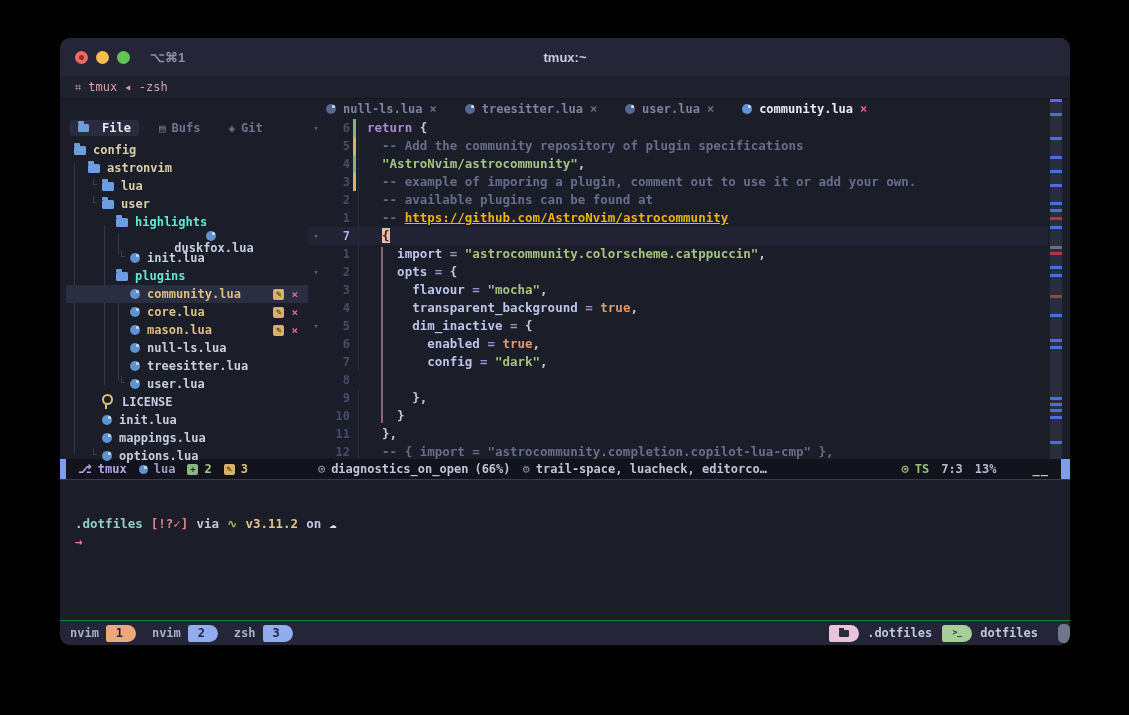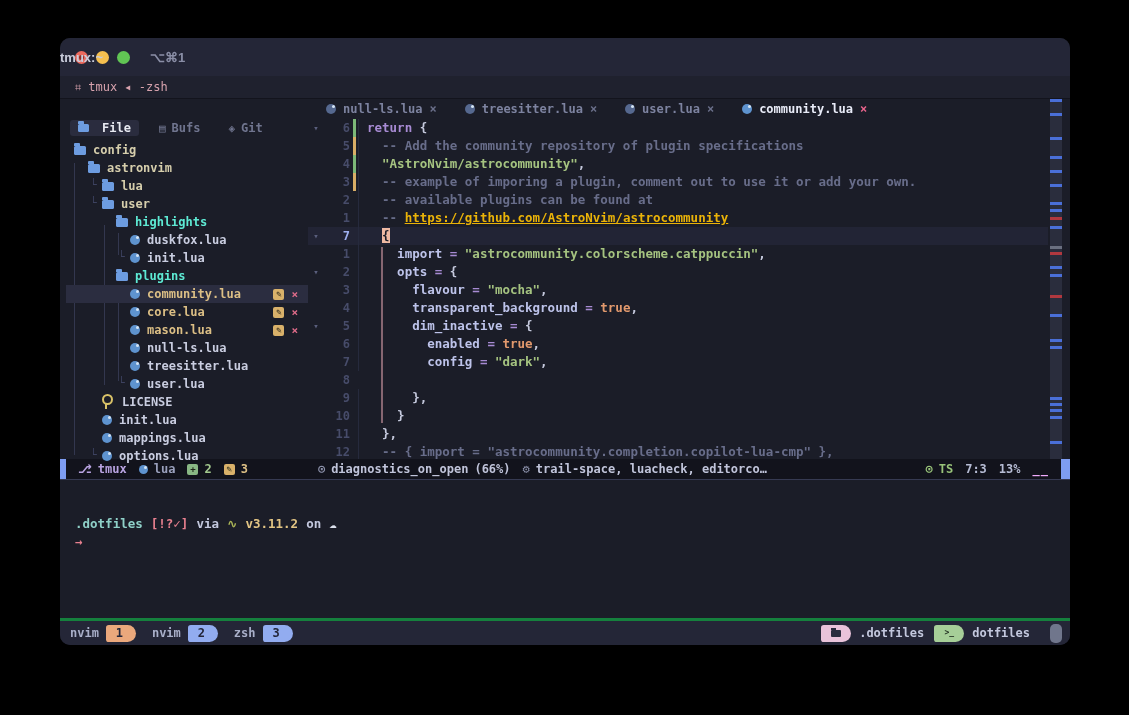--- a/index.html
+++ b/index.html
@@ -9,21 +9,21 @@
     box-shadow:0 20px 60px rgba(0,0,0,.7);}
   
   .titlebar{height:38px;background:#242637;display:flex;align-items:center;position:relative;flex:none;}
   .lights{display:flex;gap:8px;padding-left:15px;}
   .light{width:13px;height:13px;border-radius:50%;position:relative;}
   .light.red{background:#ec6a5e;}
   .light.red::after{content:'';position:absolute;left:4px;top:4px;width:5px;height:5px;border-radius:50%;background:#8c3028;}
   .light.yellow{background:#f5bf4f;}
   .light.green{background:#61c554;}
   .shortcut{margin-left:20px;color:#8a8ea6;font-weight:bold;font-size:13px;font-family:"Liberation Sans",sans-serif;}
-  .wtitle{position:absolute;left:0;right:0;text-align:left;color:#c9ccdb;font-weight:bold;font-size:13px;
+  .wtitle{position:absolute;left:0;right:0;text-align:center;color:#c9ccdb;font-weight:bold;font-size:13px;
     font-family:"Liberation Sans",sans-serif;pointer-events:none;}
   
   .tmux-top{height:22px;background:#1f212e;display:flex;align-items:center;padding-left:15px;gap:7px;
     border-bottom:1px solid #13141d;color:#d7a2ad;font-size:12px;flex:none;}
   .tmux-top .ic{font-size:11px;color:#d7a2ad;}
   
   .main{display:flex;height:360px;flex:none;}
   .sidebar{width:242px;flex:none;padding:20px 0 0 6px;position:relative;font-weight:bold;}
   .side-tabs{display:flex;gap:12px;height:18px;align-items:center;padding-left:4px;}
   .side-tab{display:flex;gap:6px;align-items:center;color:#70758f;font-size:12px;padding:1px 8px;border-radius:3px;}
@@ -84,29 +84,29 @@
   .sl-ft .lua-disc{margin-right:0;width:9px;height:9px;}
   .mini-badge{width:11px;height:11px;border-radius:2px;font-size:9px;line-height:11px;text-align:center;color:#1e2518;}
   .mini-badge.add{background:#89b784;}
   .mini-badge.chg{background:#d9b16a;}
   .sl-added{color:#a3c98e;}
   .sl-changed{color:#dcbf85;}
   .sl-ic{color:#8a8fa8;}
   .sl-diag{margin-left:58px;color:#c0c4da;}
   .sl-src{color:#c0c4da;}
   .sl-ts{margin-left:auto;color:#98c379;}
-  .sl-macro{color:#f0abfc;letter-spacing:1px;}
+  .sl-macro{color:#f0abfc;letter-spacing:1px;margin-left:24px;}
   
   .shell{flex:1;border-top:1px solid #363a52;padding:36px 0 0 15px;font-size:12.5px;font-weight:bold;color:#c3c8de;}
   .pline{display:flex;gap:8px;align-items:center;}
   .p-dir{color:#8fd0c8}.p-git{color:#e8808f}.p-py{color:#a9b356}.p-ver{color:#e3c584}
   .p-cloud{color:#dde2ee}.p-arrow{color:#e8808f;margin-top:3px;}
   
-  .tmux-bar{height:24px;background:#242637;border-top:3px solid #15803d;display:flex;align-items:center;
-    padding:0 8px 0 10px;font-size:12px;font-weight:bold;flex:none;}
+  .tmux-bar{height:24px;background:#242637;border-top:1px solid #15803d;display:flex;align-items:center;
+    padding:0 0 0 10px;font-size:12px;font-weight:bold;flex:none;}
   .twin{display:flex;align-items:center;margin-right:16px;}
   .twin-name{color:#a9afc9;padding-right:7px;}
   .twin-pill{min-width:15px;text-align:center;background:#92acf0;color:#23253a;padding:0 9px 0 6px;
     border-radius:3px 9px 9px 3px;height:17px;line-height:17px;}
   .twin.active .twin-pill{background:#eba87c;}
   .tmux-right{margin-left:auto;display:flex;align-items:center;gap:10px;}
   .tr-item{display:flex;align-items:center;gap:8px;color:#c3c8de;}
   .tr-pill{width:30px;height:17px;border-radius:3px 9px 9px 3px;display:flex;align-items:center;justify-content:center;}
   .tr-pill.pink{background:#e9c3da;}
   .tr-pill.green{background:#a6ce98;}
@@ -172,21 +172,21 @@
           </div>
           <div class="trow" style="padding-left: 36px;">
             <span class="conn" style="left: 24px;">└</span>
             <span class="icon-folder"></span>
             <span class="c-accent">user</span>
           </div>
           <div class="trow" style="padding-left: 50px;">
             <span class="icon-folder"></span>
             <span class="c-blue">highlights</span>
           </div>
-          <div class="trow" style="padding-left: 64px;">
+          <div class="trow" style="padding-left: 64px; flex-direction: column;">
             <span class="lua-disc"></span>
             <span class="c-def">duskfox.lua</span>
           </div>
           <div class="trow" style="padding-left: 64px;">
             <span class="conn" style="left: 52px;">└</span>
             <span class="lua-disc"></span>
             <span class="c-def">init.lua</span>
           </div>
           <div class="trow" style="padding-left: 50px;">
             <span class="icon-folder"></span>

